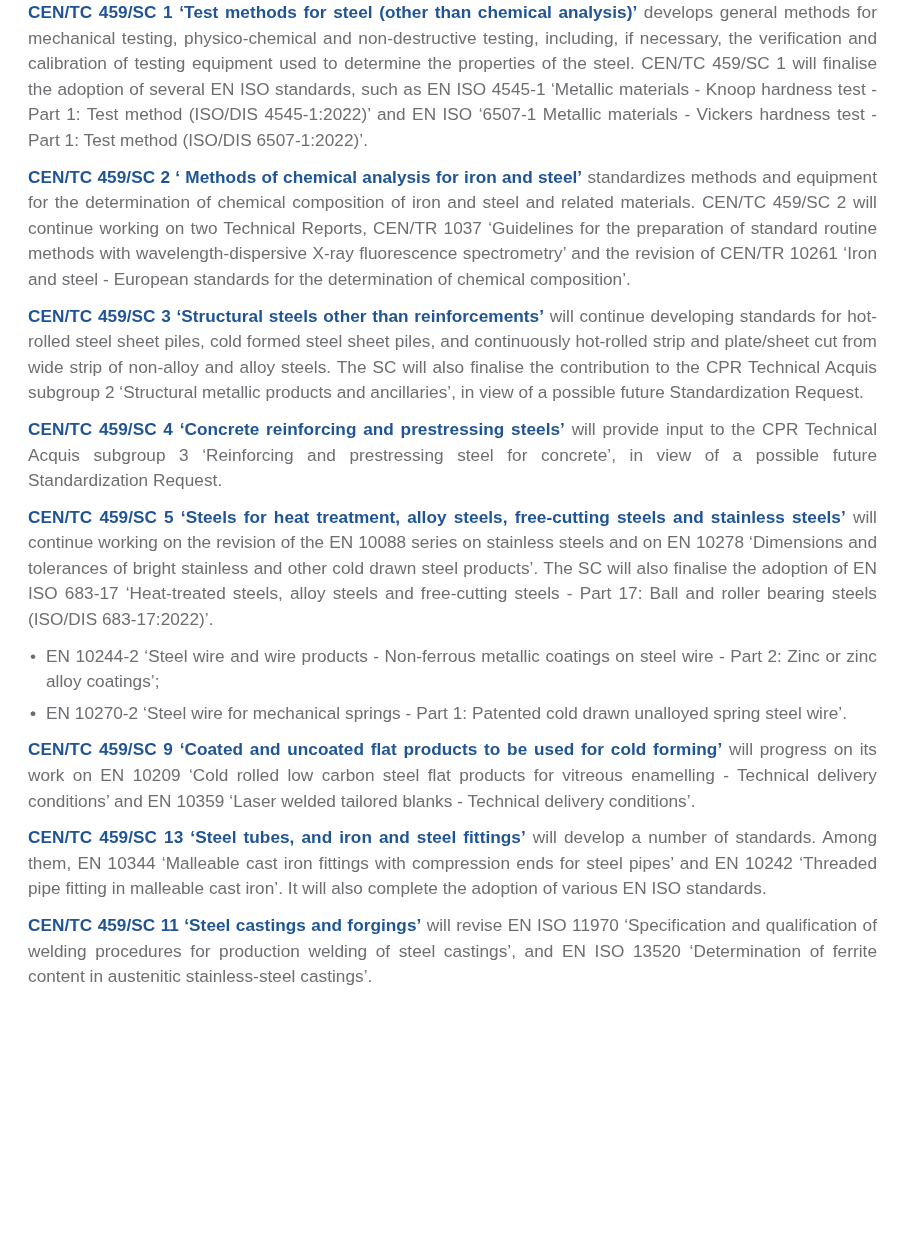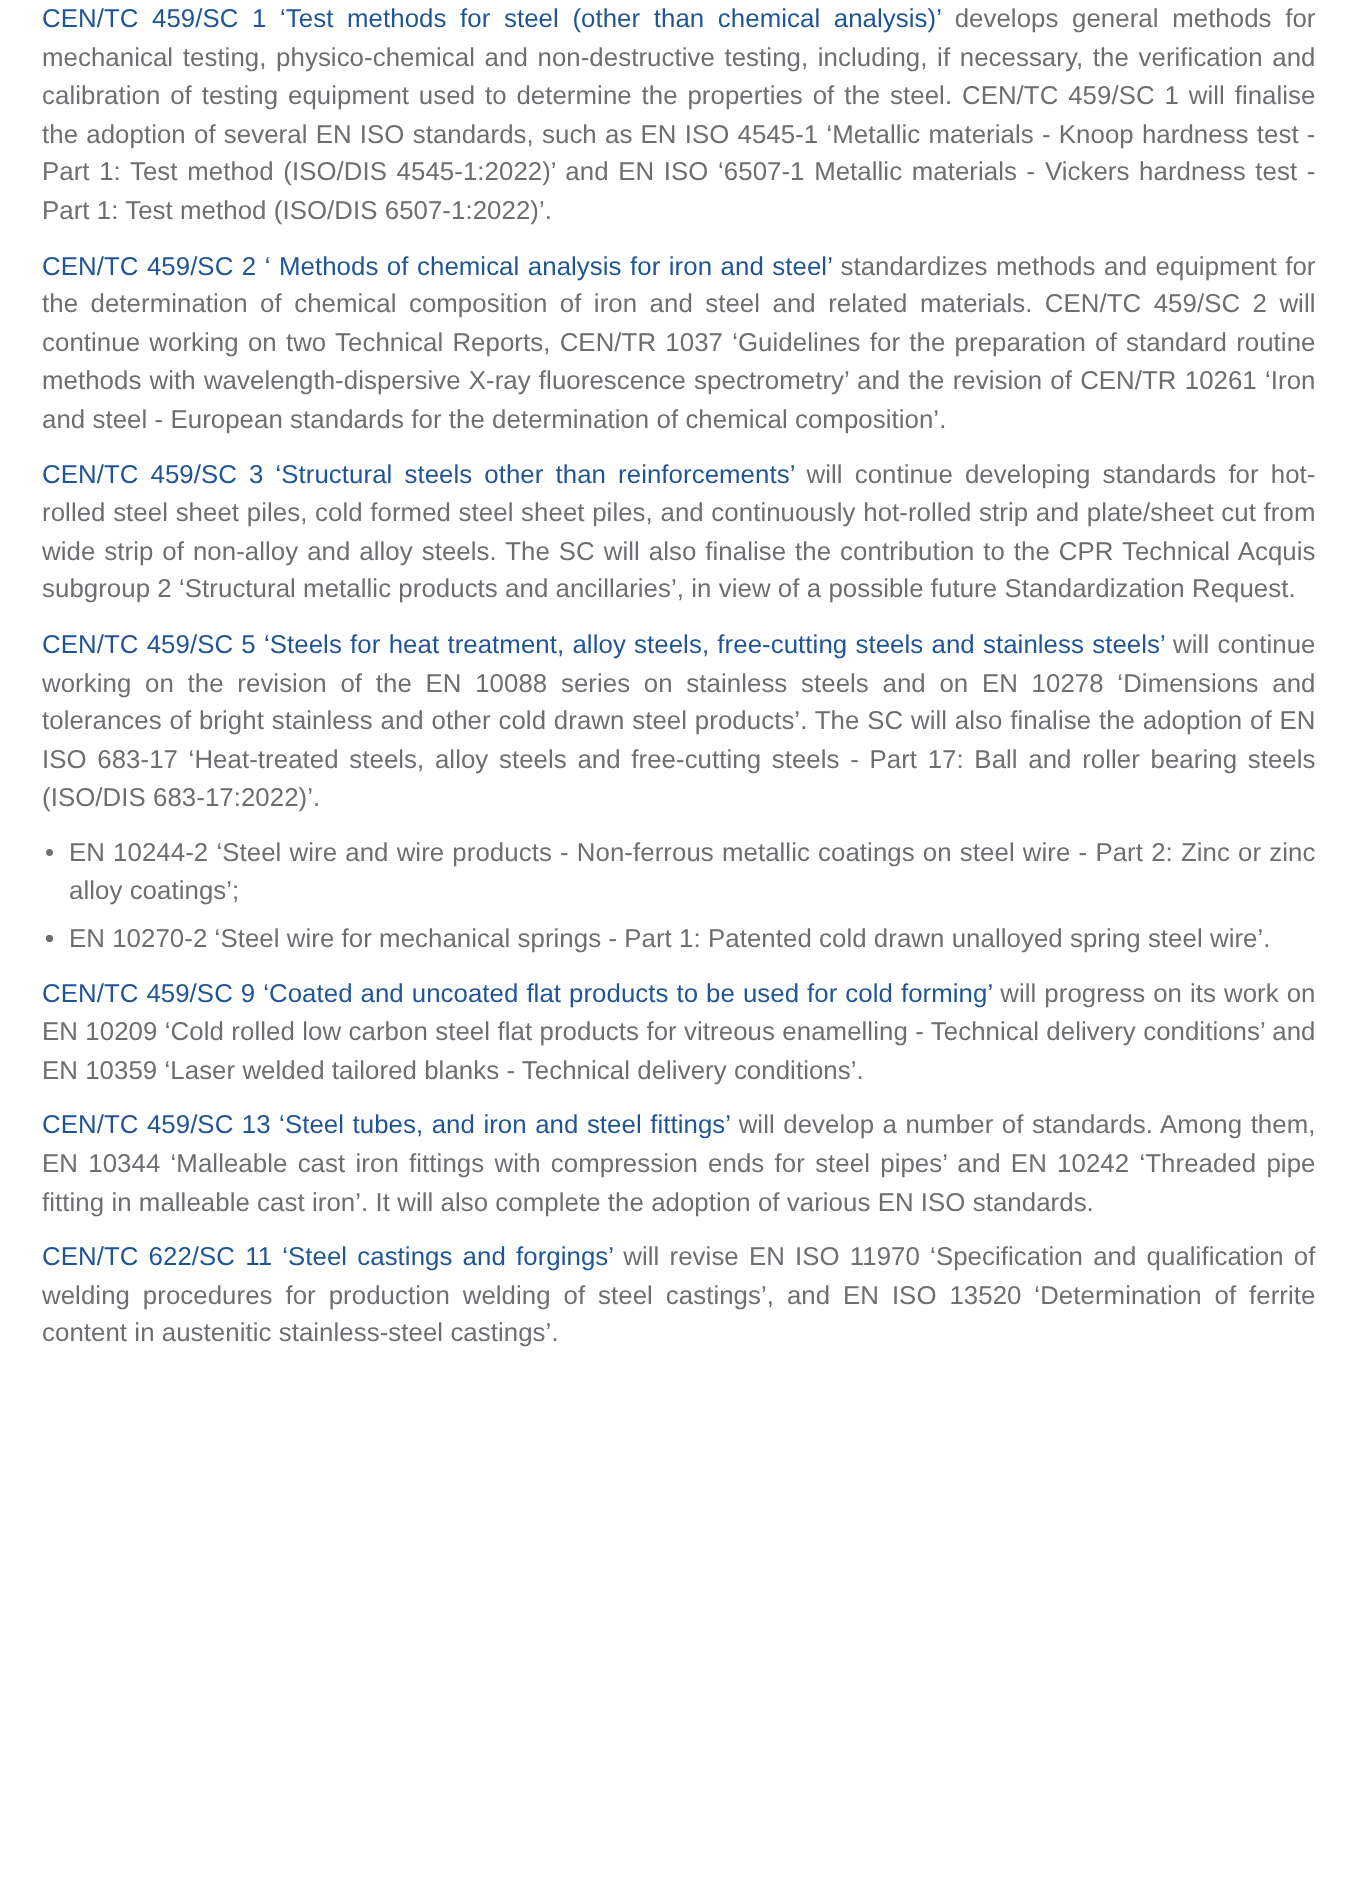--- a/index.html
+++ b/index.html
@@ -23,21 +23,21 @@
       line-height: 25.6px;
       color: #6d6e71;
       text-align: justify;
       letter-spacing: 0.05px;
     }
     .para {
       margin: 0 0 11px 0;
     }
     .lead {
       color: #1f5496;
-      font-weight: normal;
+      font-weight: bold;
     }
     .bullets {
       list-style: none;
       margin: 0 0 11px 0;
       padding: 0;
     }
     .bullets li {
       position: relative;
       padding-left: 18px;
       margin-bottom: 6px;
@@ -58,20 +58,23 @@
   </p>
 
   <p class="para">
     <span class="lead">CEN/TC 459/SC 2 ‘ Methods of chemical analysis for iron and steel’</span><span> standardizes methods and equipment for the determination of chemical composition of iron and steel and related materials. CEN/TC 459/SC 2 will continue working on two Technical Reports, CEN/TR 1037 ‘Guidelines for the preparation of standard routine methods with wavelength-dispersive X-ray fluorescence spectrometry’ and the revision of CEN/TR 10261 ‘Iron and steel - European standards for the determination of chemical composition’.</span>
   </p>
 
   <p class="para">
     <span class="lead">CEN/TC 459/SC 3 ‘Structural steels other than reinforcements’</span><span> will continue developing standards for hot-rolled steel sheet piles, cold formed steel sheet piles, and continuously hot-rolled strip and plate/sheet cut from wide strip of non-alloy and alloy steels. The SC will also finalise the contribution to the CPR Technical Acquis subgroup 2 ‘Structural metallic products and ancillaries’, in view of a possible future Standardization Request.</span>
   </p>
 
+  <p class="para">
+    <span class="lead">CEN/TC 459/SC 4 ‘Concrete reinforcing and prestressing steels’</span><span> will provide input to the CPR Technical Acquis subgroup 3 ‘Reinforcing and prestressing steel for concrete’, in view of a possible future Standardization Request.</span>
+  </p>
 
   <p class="para">
     <span class="lead">CEN/TC 459/SC 5 ‘Steels for heat treatment, alloy steels, free-cutting steels and stainless steels’</span><span> will continue working on the revision of the EN 10088 series on stainless steels and on EN 10278 ‘Dimensions and tolerances of bright stainless and other cold drawn steel products’. The SC will also finalise the adoption of EN ISO 683-17 ‘Heat-treated steels, alloy steels and free-cutting steels - Part 17: Ball and roller bearing steels (ISO/DIS 683-17:2022)’.</span>
   </p>
 
 
   <ul class="bullets">
     <li>
       <span class="bullet-dot">•</span>
       <span>EN 10244-2 ‘Steel wire and wire products - Non-ferrous metallic coatings on steel wire - Part 2: Zinc or zinc alloy coatings’;</span>
@@ -87,16 +90,16 @@
 
   <p class="para">
     <span class="lead">CEN/TC 459/SC 9 ‘Coated and uncoated flat products to be used for cold forming’</span><span> will progress on its work on EN 10209 ‘Cold rolled low carbon steel flat products for vitreous enamelling - Technical delivery conditions’ and EN 10359 ‘Laser welded tailored blanks - Technical delivery conditions’.</span>
   </p>
 
   <p class="para">
     <span class="lead">CEN/TC 459/SC 13 ‘Steel tubes, and iron and steel fittings’</span><span> will develop a number of standards. Among them, EN 10344 ‘Malleable cast iron fittings with compression ends for steel pipes’ and EN 10242 ‘Threaded pipe fitting in malleable cast iron’. It will also complete the adoption of various EN ISO standards.</span>
   </p>
 
   <p class="para">
-    <span class="lead">CEN/TC 622/SC 11 ‘Steel castings and forgings’</span><span> will revise EN ISO 11970 ‘Specification and qualification of welding procedures for production welding of steel castings’, and EN ISO 13520 ‘Determination of ferrite content in austenitic stainless-steel castings’.</span>
+    <span class="lead">CEN/TC 459/SC 11 ‘Steel castings and forgings’</span><span> will revise EN ISO 11970 ‘Specification and qualification of welding procedures for production welding of steel castings’, and EN ISO 13520 ‘Determination of ferrite content in austenitic stainless-steel castings’.</span>
   </p>
 
 </div>
 
 </body></html>

